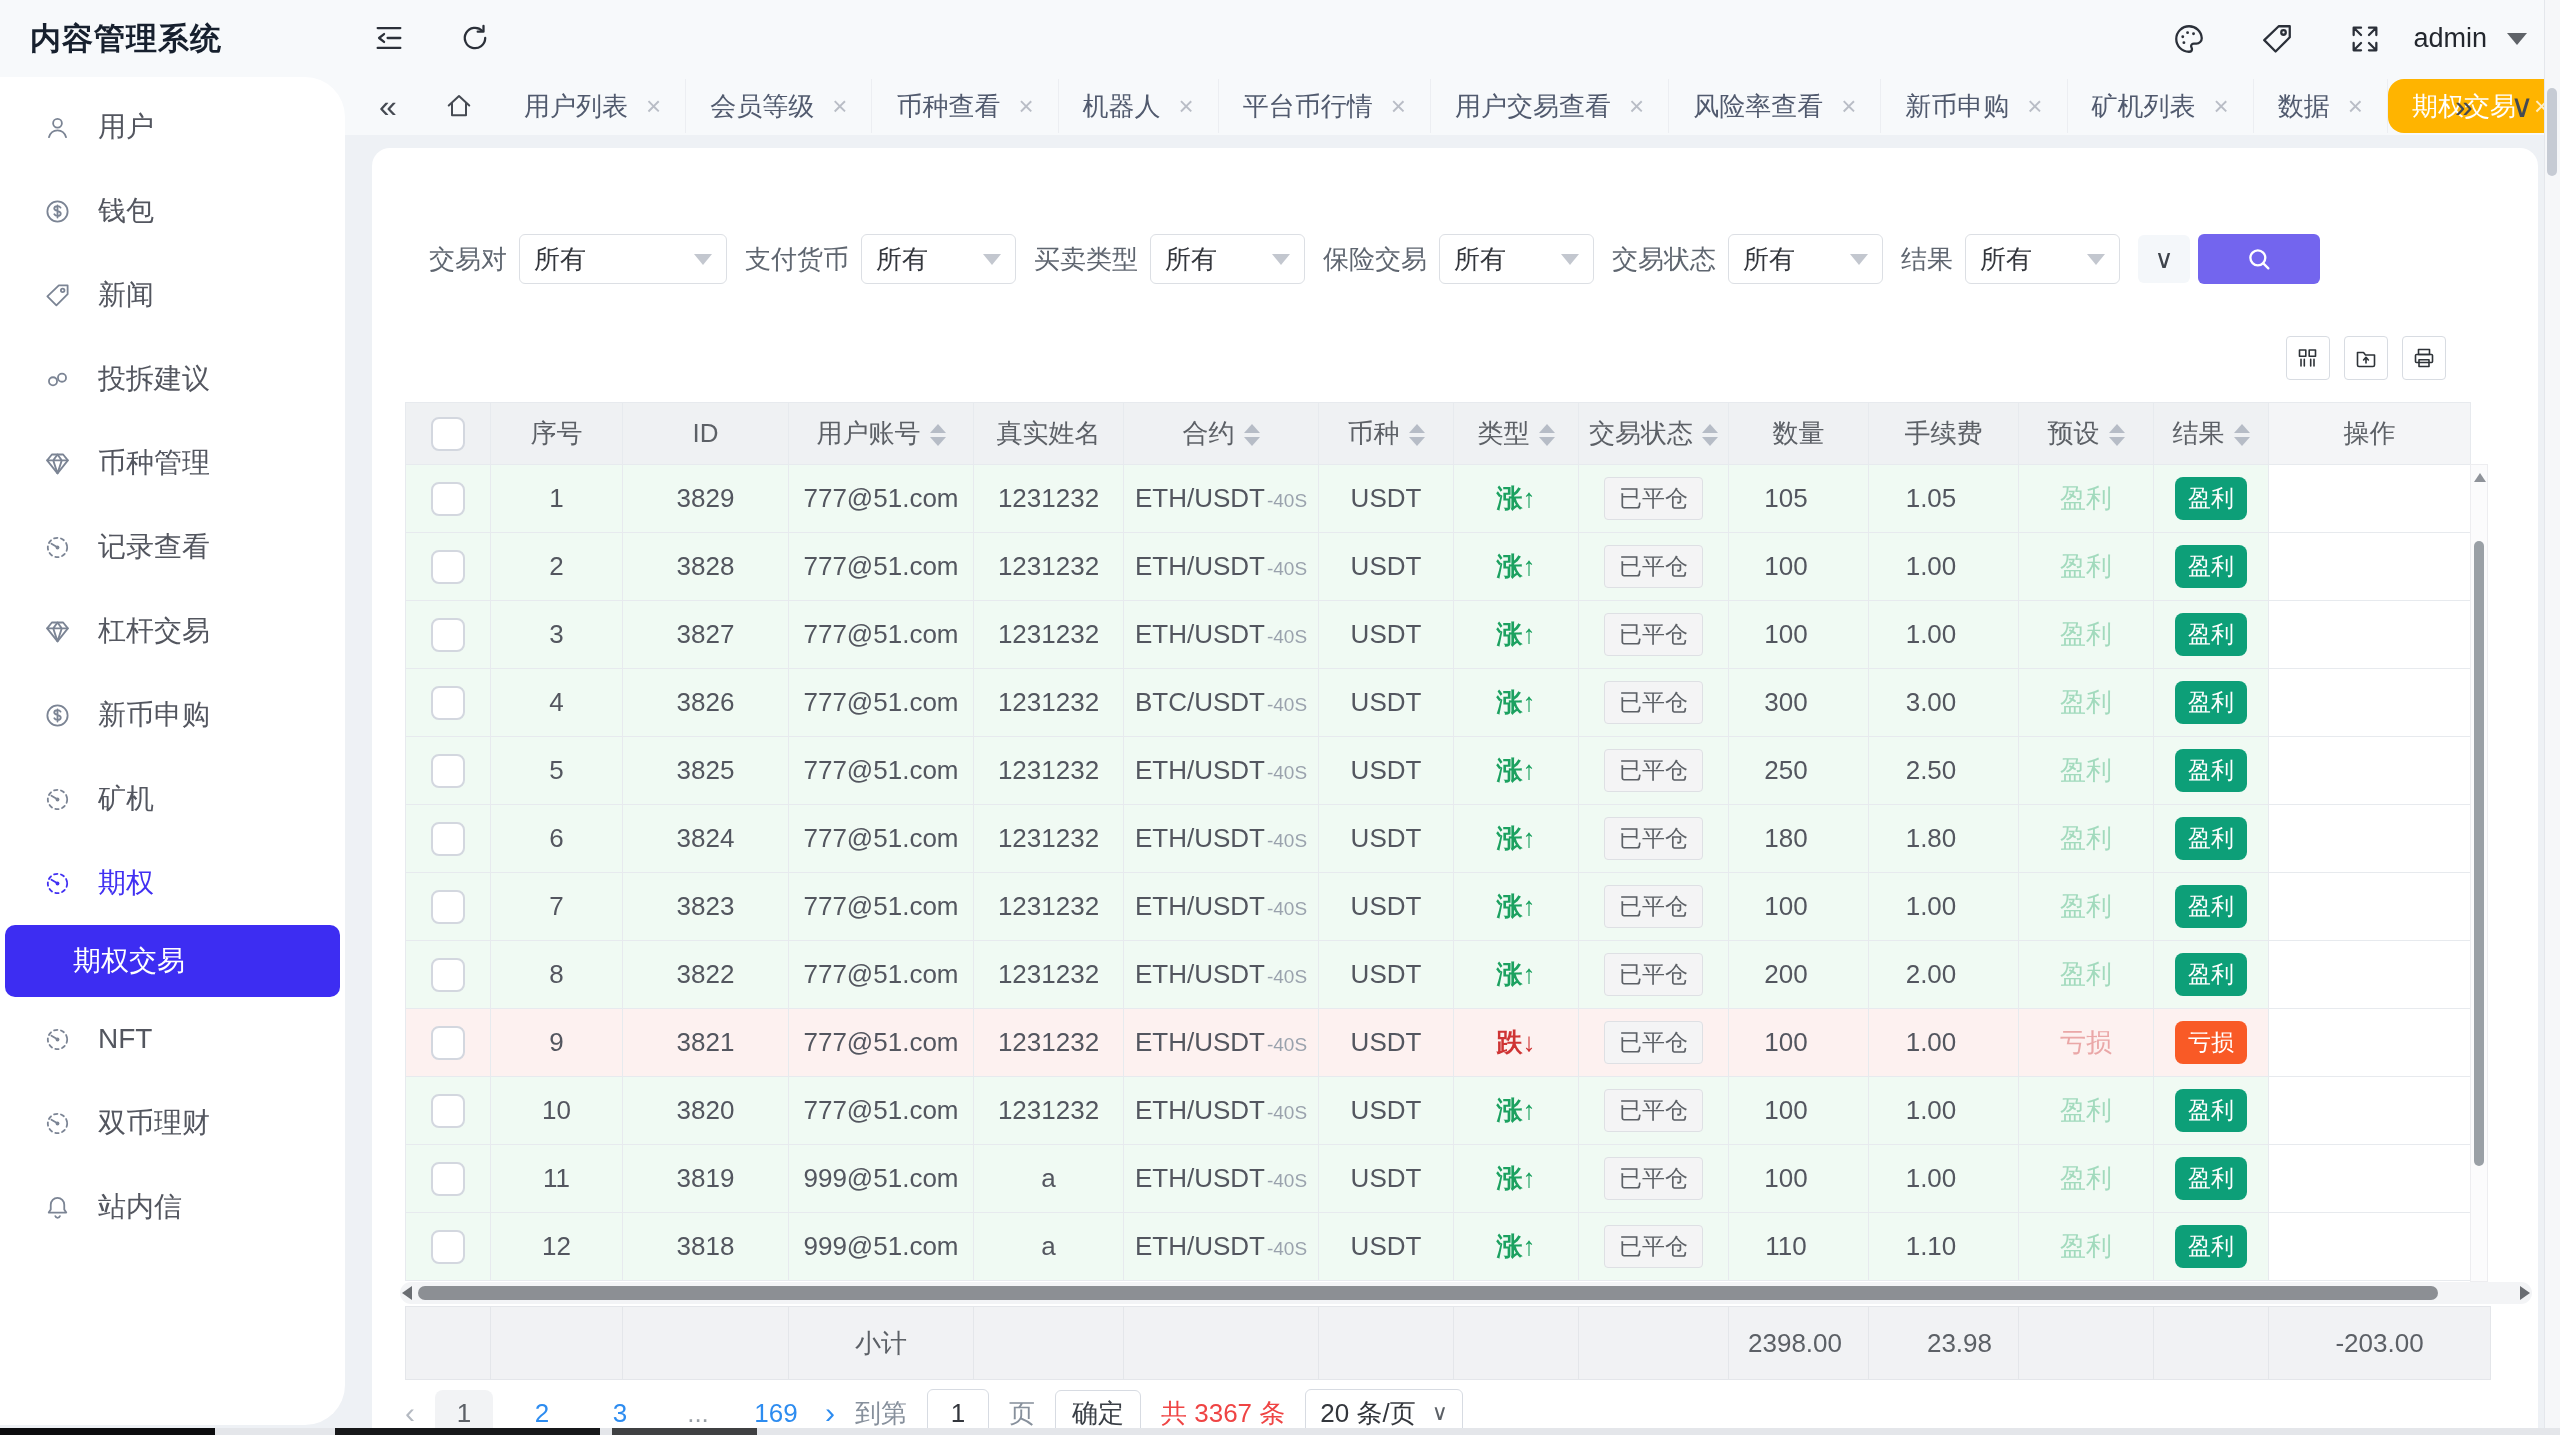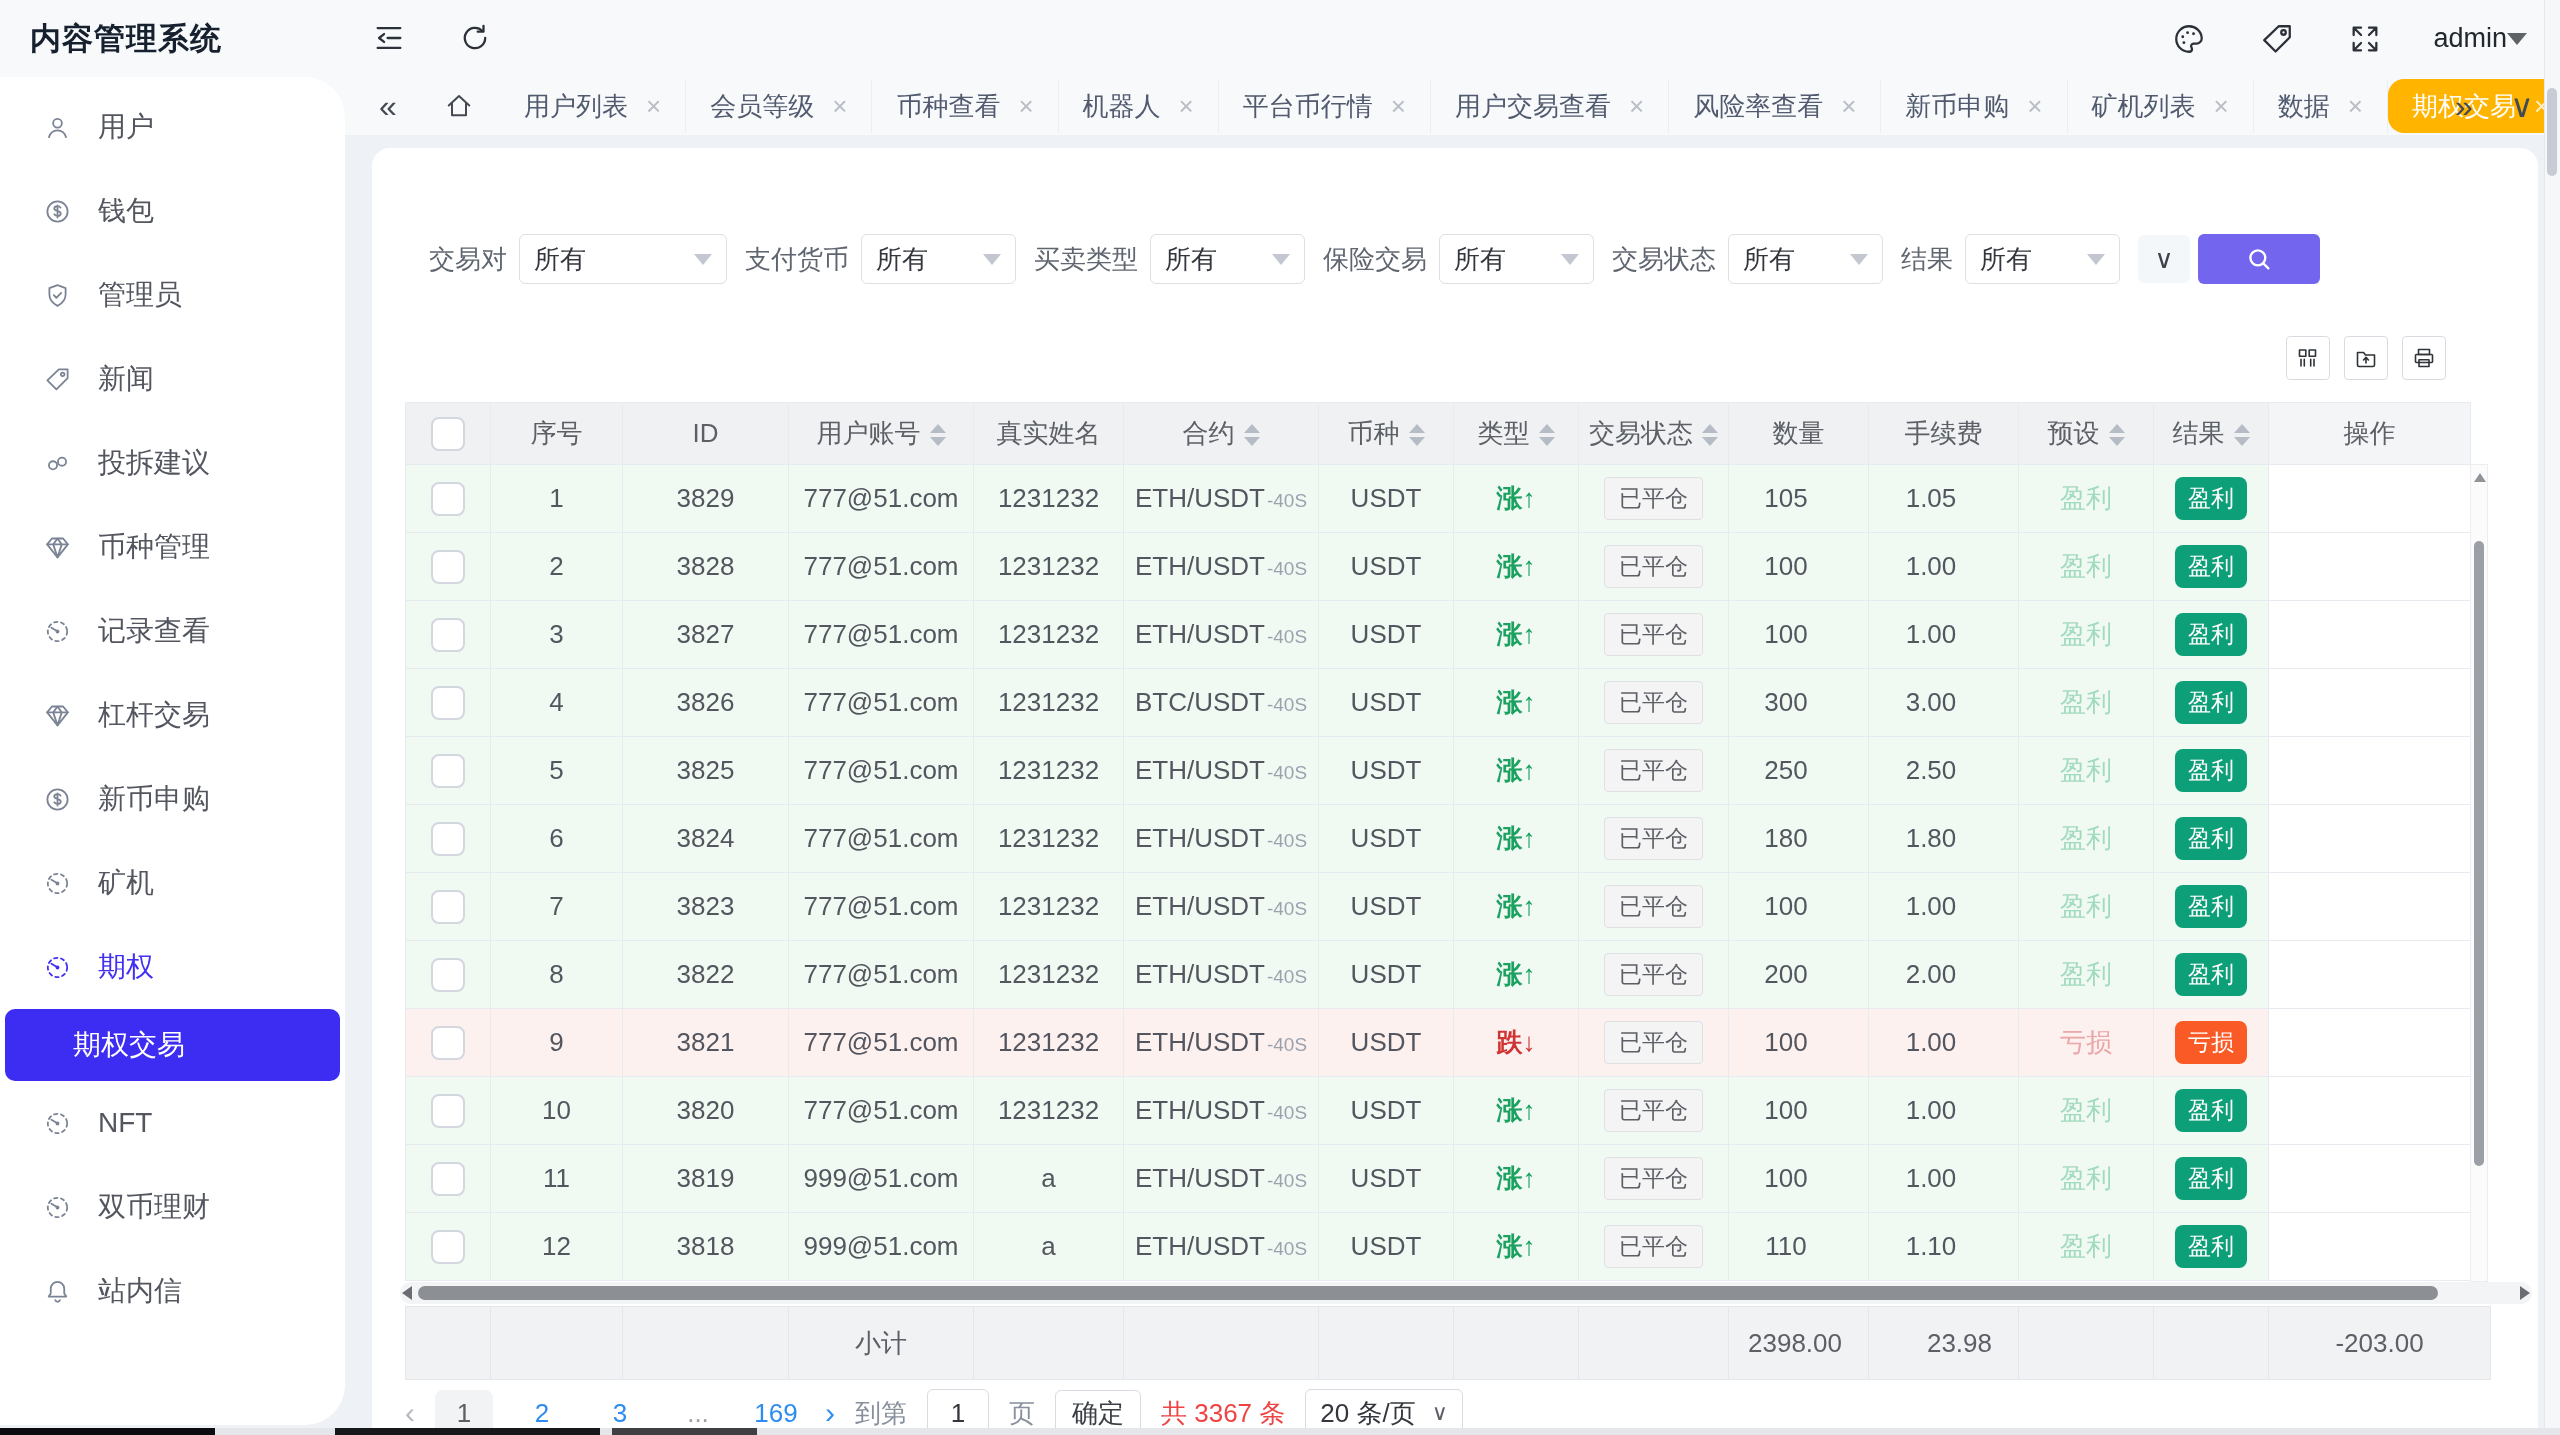--- a/index.html
+++ b/index.html
@@ -11,21 +11,21 @@
   svg.ic{stroke:currentColor;fill:none;stroke-width:1.6;stroke-linecap:round;stroke-linejoin:round}
 
   
   .topbar{position:absolute;left:0;top:0;width:2560px;height:77px;background:#f7f9fb}
   .brand{position:absolute;left:30px;top:0;height:77px;line-height:77px;
     font-size:31px;font-weight:bold;color:#17202e;letter-spacing:1px}
   .hbtn{position:absolute;top:21px;width:36px;height:36px;color:#2b3039;cursor:pointer}
   .hbtn svg{width:34px;height:34px}
   .hright{position:absolute;left:2172px;top:0;height:77px;display:flex;align-items:center;gap:54px;color:#2b3039}
   .hright svg{width:34px;height:34px;cursor:pointer}
-  .admin{position:absolute;right:33px;top:0;height:77px;display:flex;align-items:center;gap:0;cursor:pointer}
+  .admin{position:absolute;right:33px;top:0;height:77px;display:flex;align-items:center;gap:20px;cursor:pointer}
   .admin-name{font-size:27px;color:#23272e}
   .caret-down{width:0;height:0;border-left:10px solid transparent;border-right:10px solid transparent;border-top:12px solid #5f6368}
 
   
   .tabbar{position:absolute;left:0;top:77px;width:2560px;height:58px;background:#f7f9fb}
   .tab-nav{position:absolute;top:0;height:58px;display:flex;align-items:center;justify-content:center;
     color:#454a52;font-size:32px;cursor:pointer;user-select:none}
   .tabs-wrap{position:absolute;left:430px;top:2px;height:54px;display:flex;align-items:center}
   .tab{height:54px;display:flex;align-items:center;padding:0 24px;font-size:26px;color:#515a6e;
     border-right:1px solid #eceef2;cursor:pointer;white-space:nowrap}
@@ -305,26 +305,20 @@
       <svg class="mi ic">
         <use href="#i-user"></use>
       </svg>
       <span class="mlabel">用户</span>
     </div>
     <div class="mitem">
       <svg class="mi ic">
         <use href="#i-dollar"></use>
       </svg>
       <span class="mlabel">钱包</span>
-    </div>
-    <div class="mitem">
-      <svg class="mi ic">
-        <use href="#i-shield"></use>
-      </svg>
-      <span class="mlabel">管理员</span>
     </div>
     <div class="mitem">
       <svg class="mi ic">
         <use href="#i-tag"></use>
       </svg>
       <span class="mlabel">新闻</span>
     </div>
     <div class="mitem">
       <svg class="mi ic">
         <use href="#i-link"></use>

